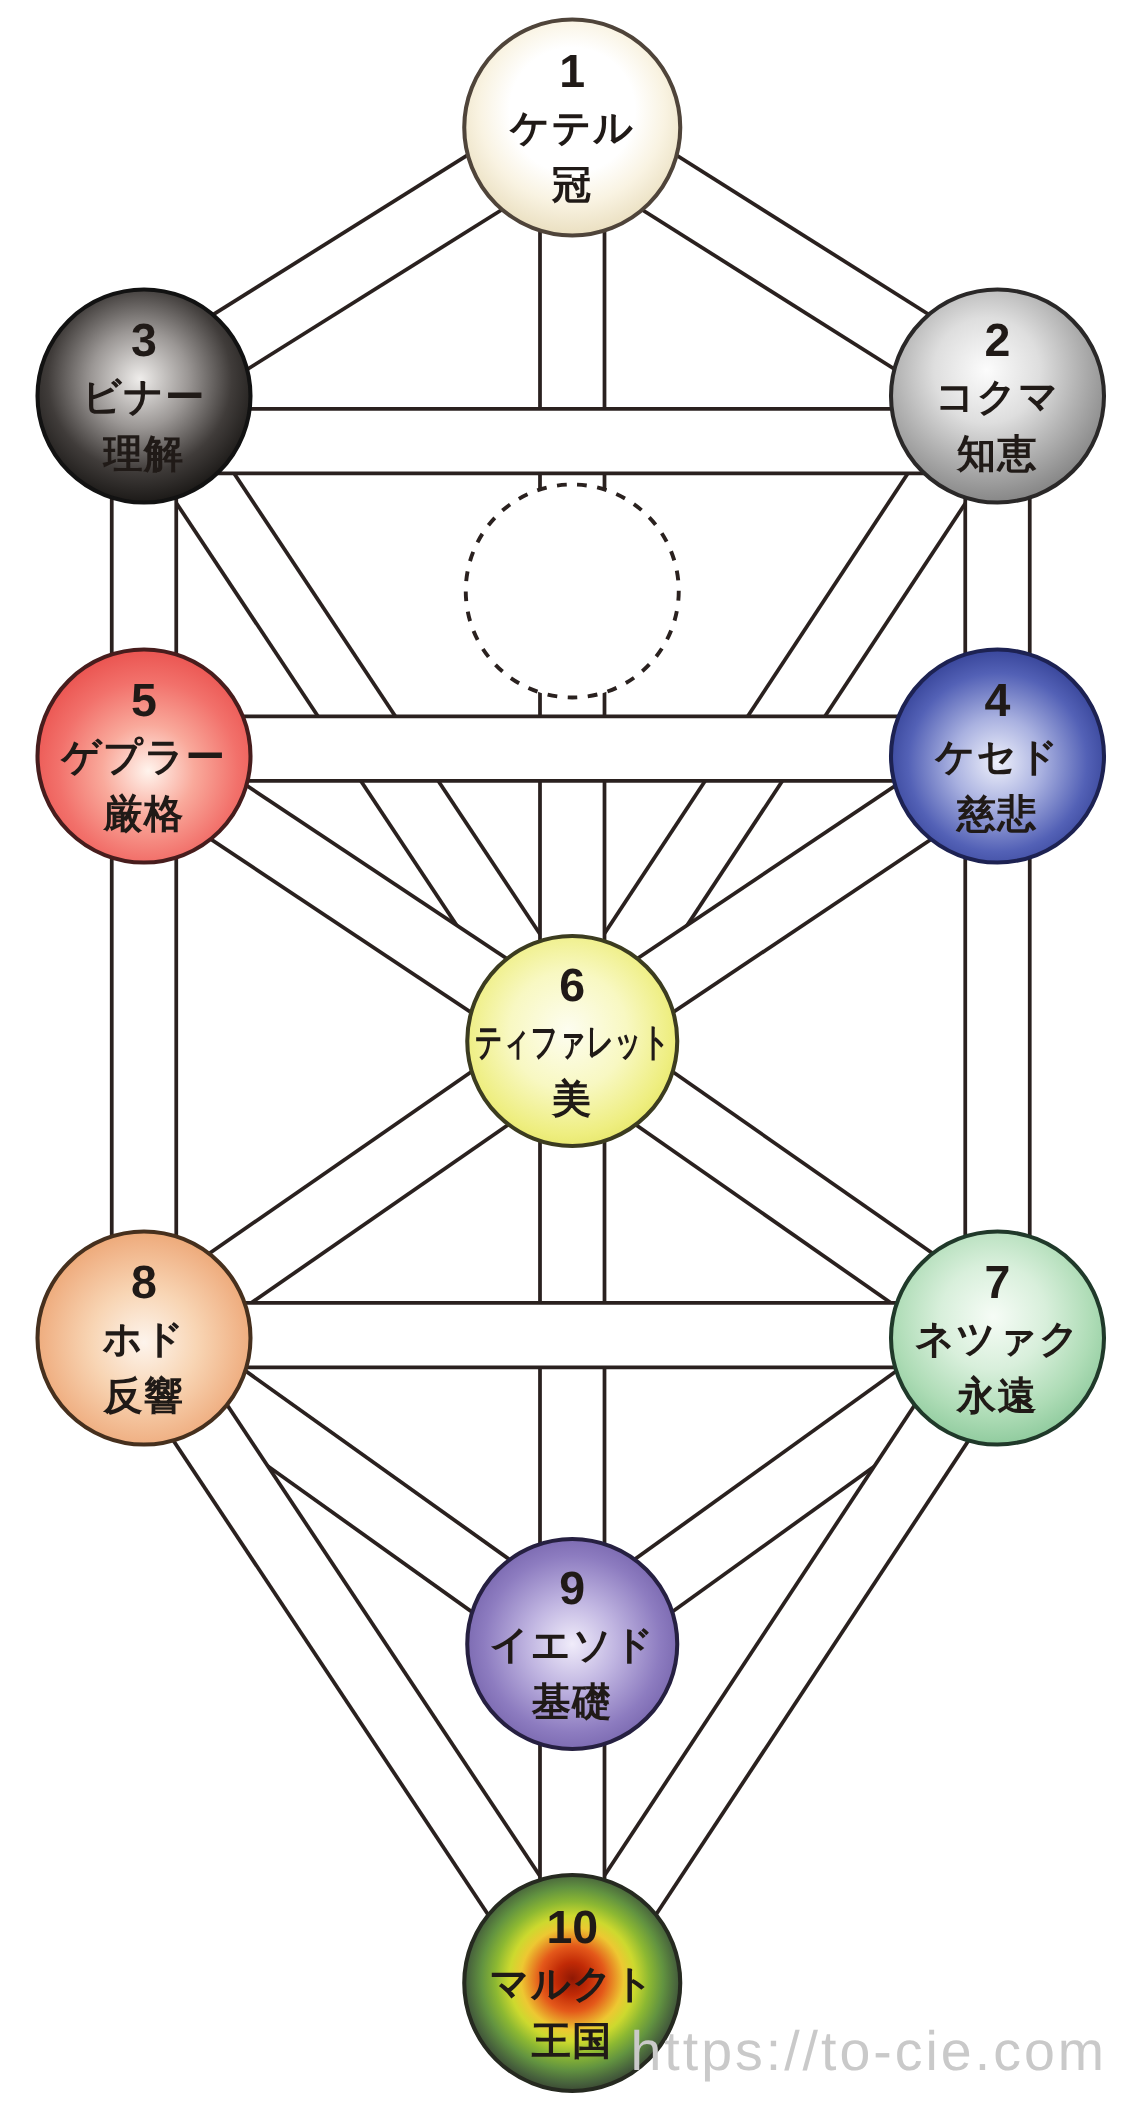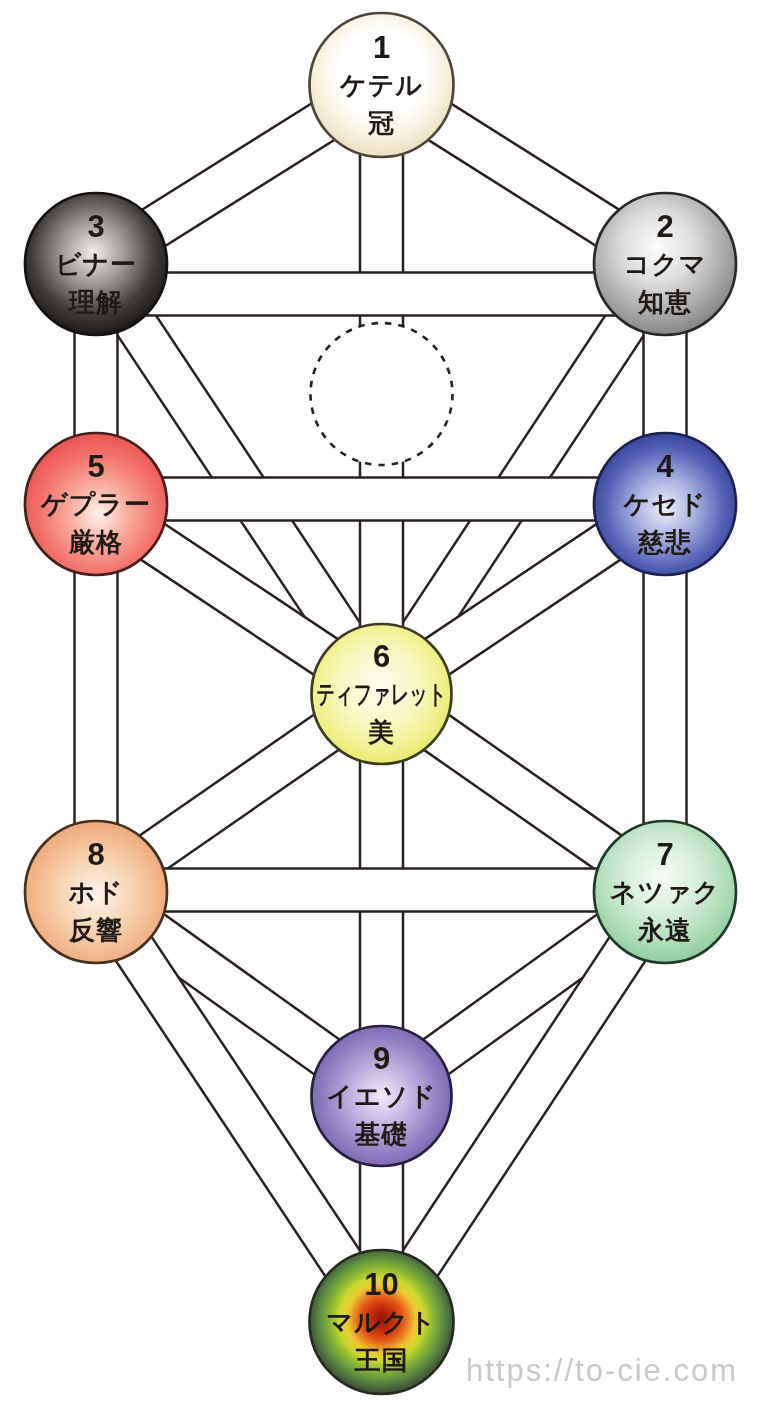--- a/index.html
+++ b/index.html
@@ -15,21 +15,21 @@
     font-family:"Liberation Sans","DejaVu Sans",sans-serif;
     font-weight:700;
     fill:#201a17;
   }
   svg text.num{font-size:31px;}
   svg text.name, svg text.meaning{font-size:26px;letter-spacing:1px;}
   .watermark{
     position:absolute;
     right:22px;
     bottom:18px;
-    font-size:31px;
+    font-size:37px;
     font-weight:400;
     color:#c9c9c9;
     letter-spacing:2px;
     white-space:nowrap;
   }
 </style>
 </head>
 <body>
 
 <div class="stage">

